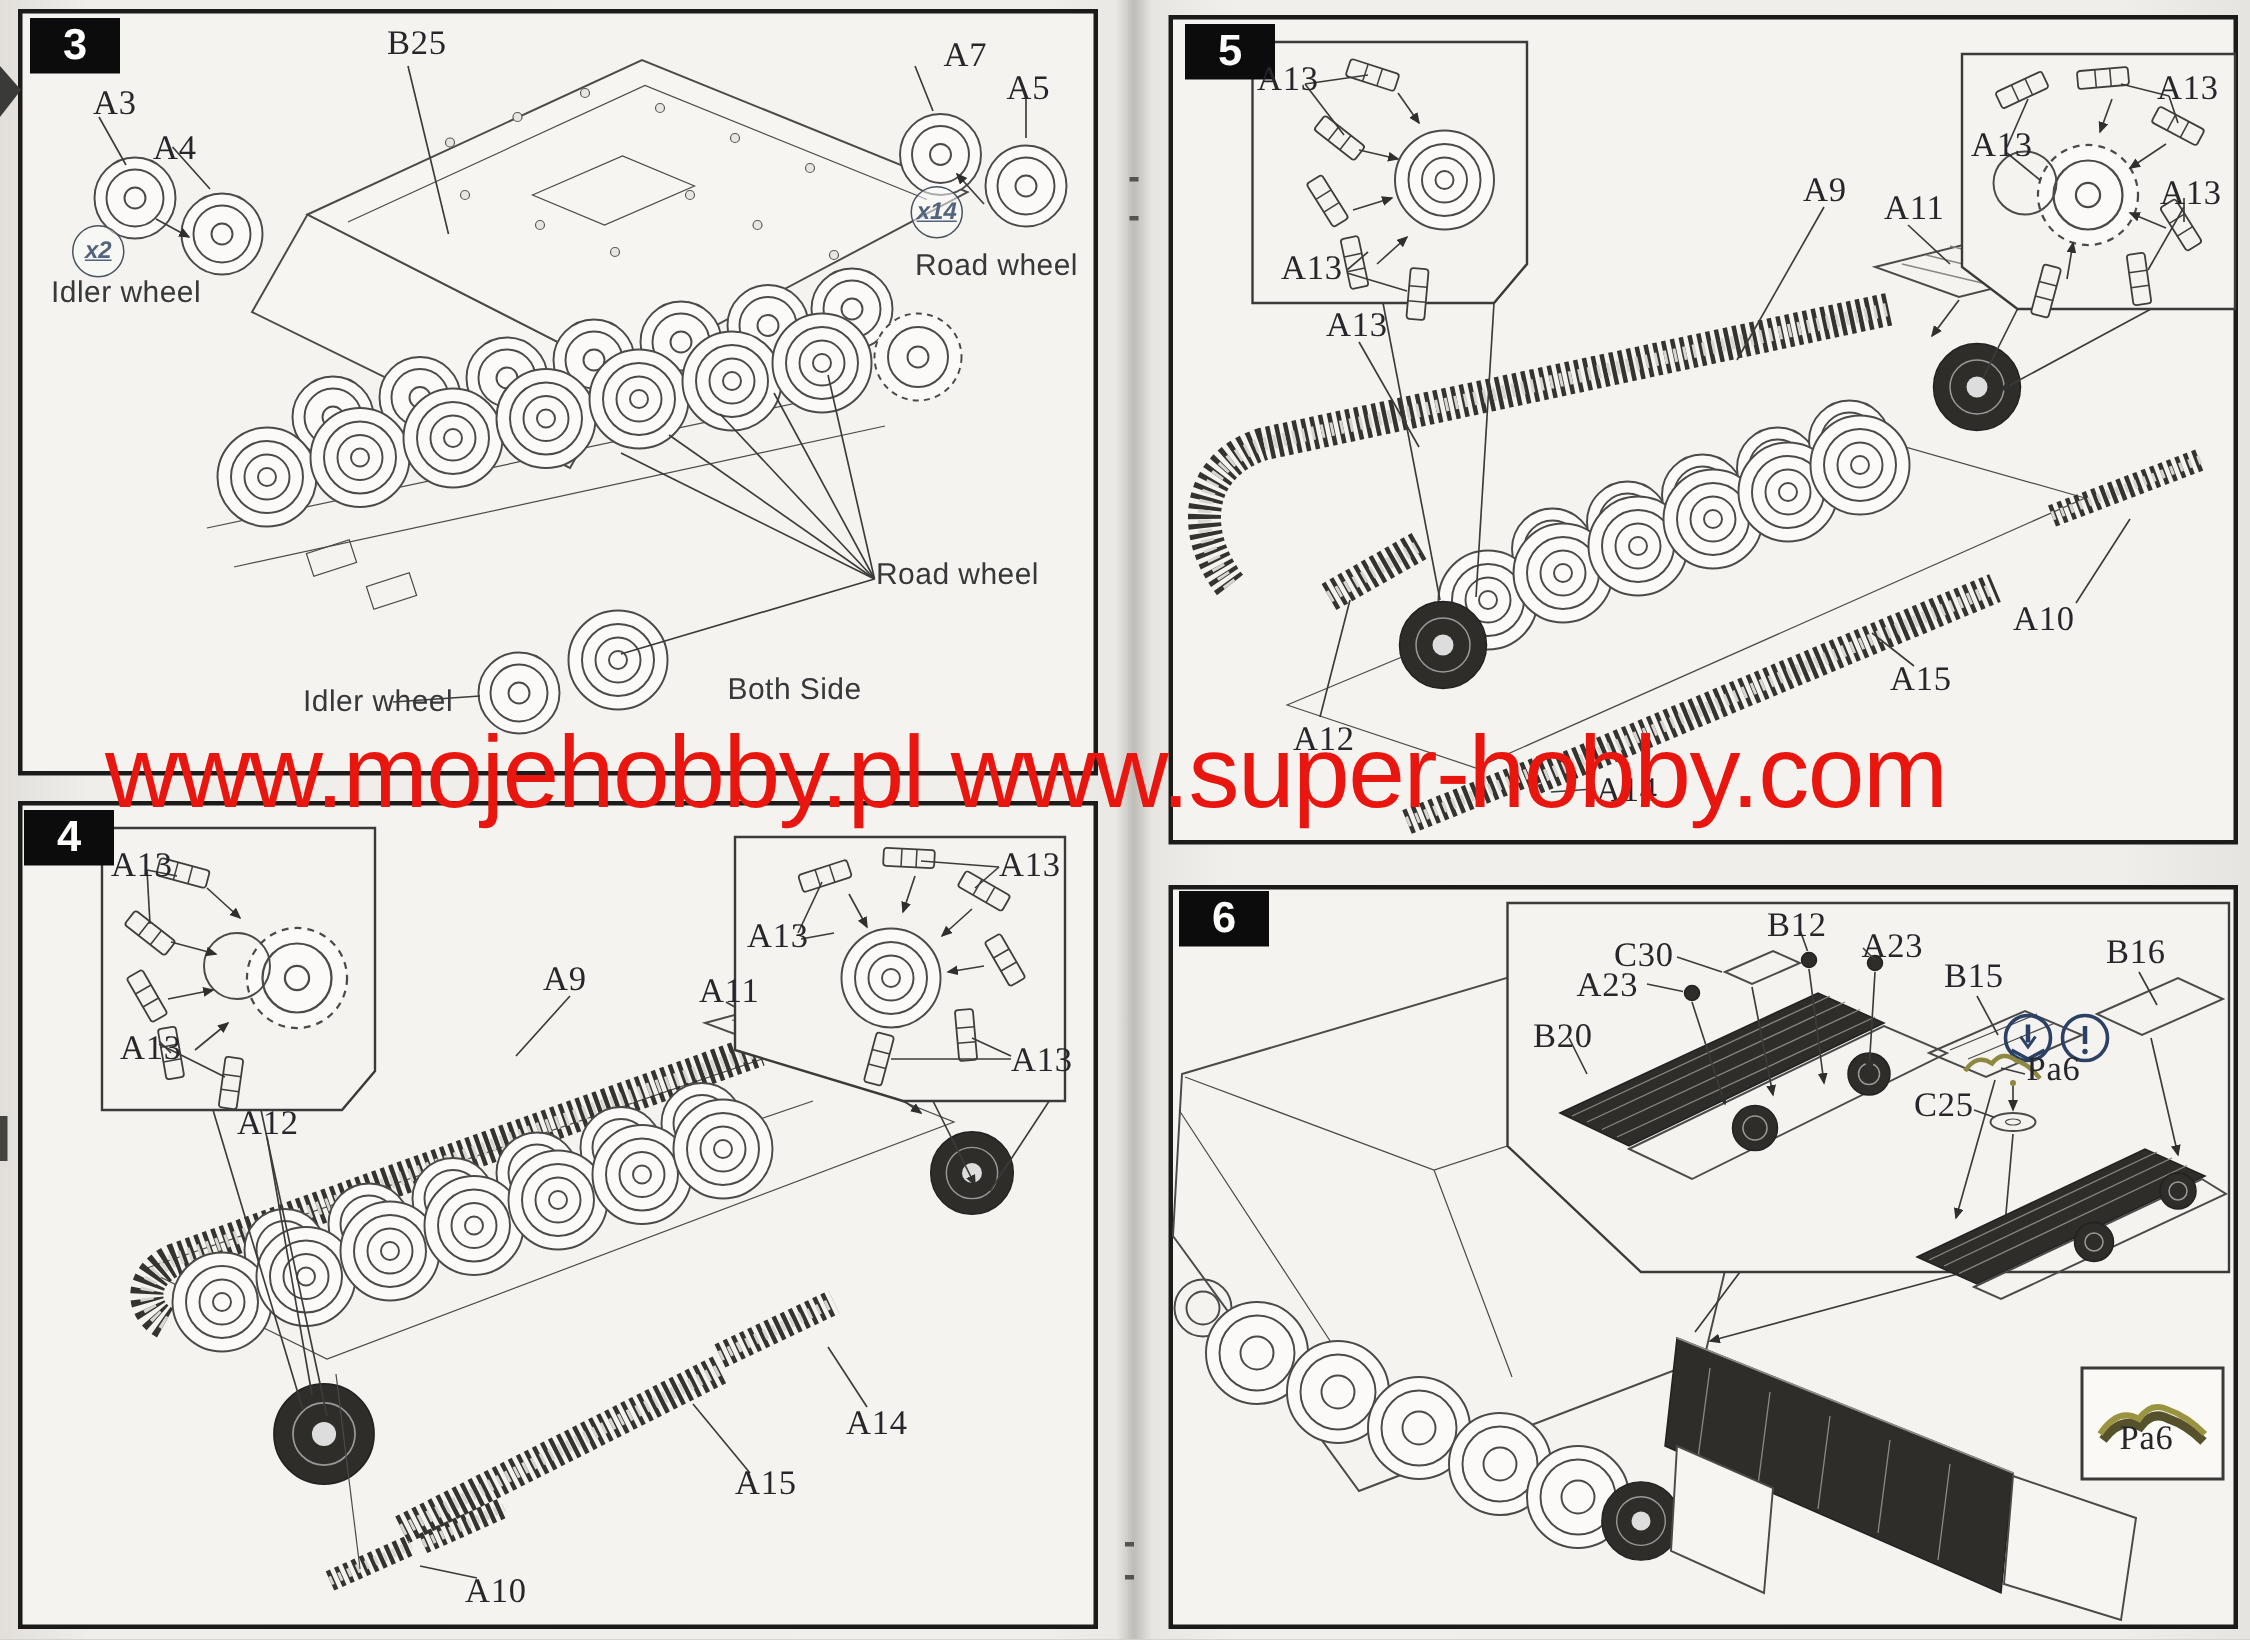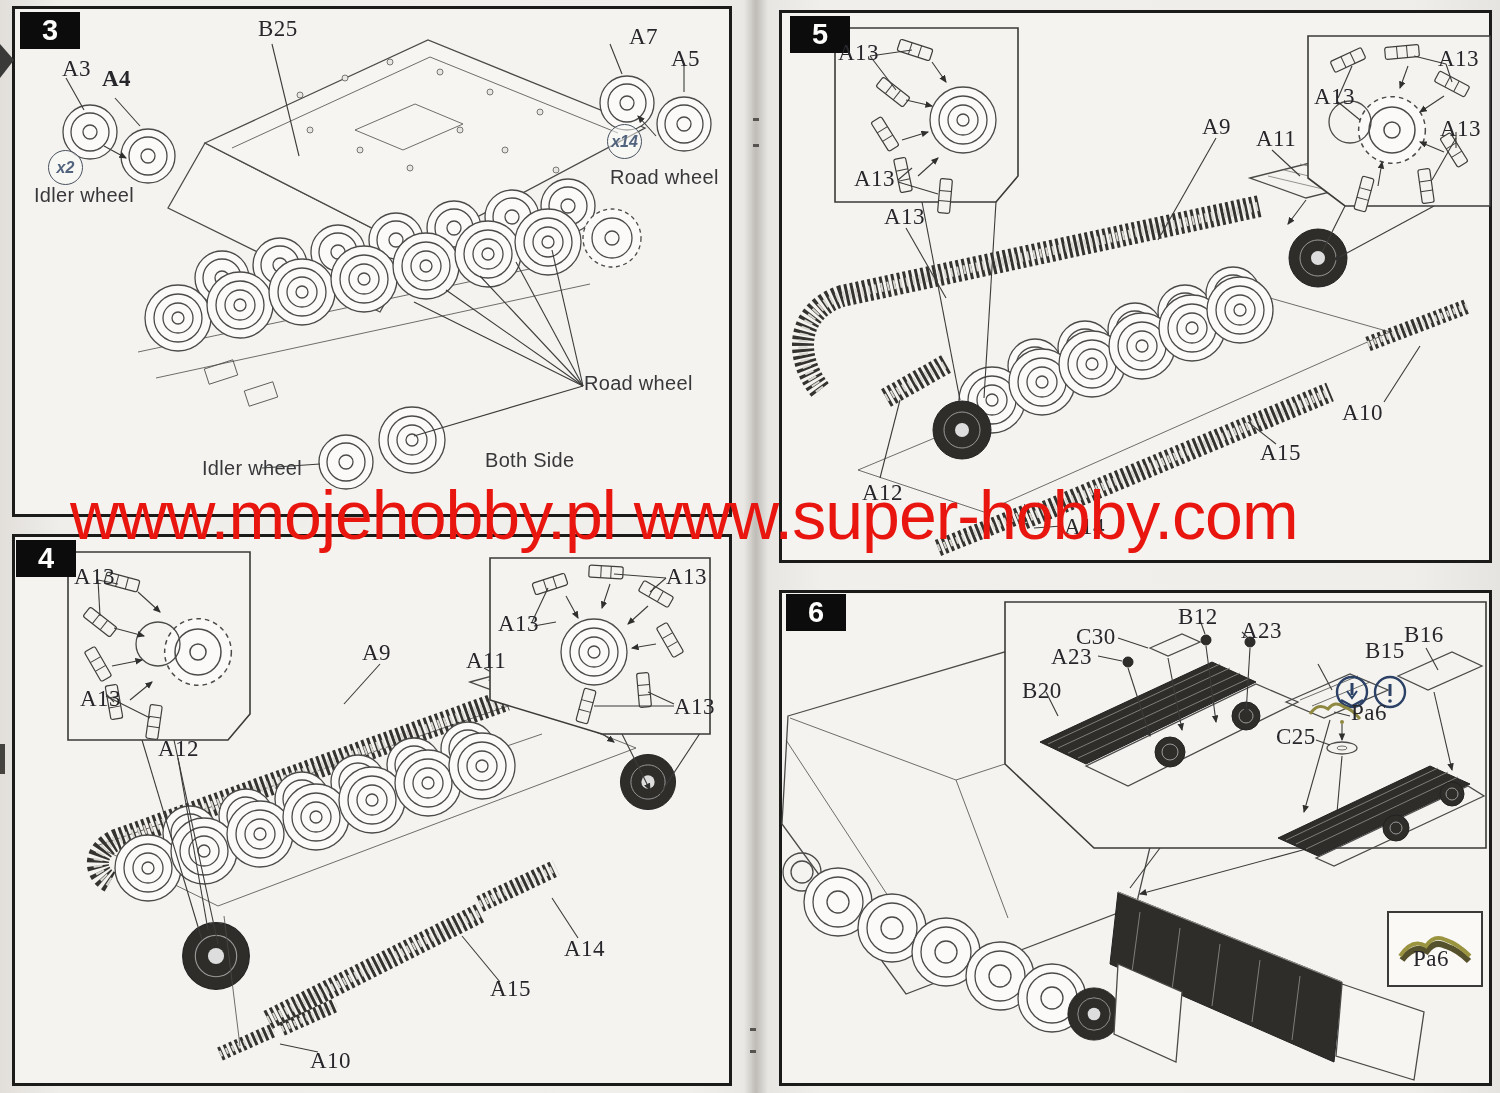--- a/index.html
+++ b/index.html
@@ -19,21 +19,21 @@
   .badge{position:absolute;width:60px;height:37px;background:#0c0c0c;color:#fdfdfb;
          display:flex;align-items:center;justify-content:center;
          font:bold 29px "Liberation Sans",sans-serif;z-index:5;}
   .art{position:absolute;left:0;top:0;z-index:4;}
   #labels{position:absolute;left:0;top:0;width:1500px;height:1093px;z-index:6;}
   .lbl{position:absolute;white-space:nowrap;}
   .part{font:23px "Liberation Serif",serif;color:#27272b;letter-spacing:.5px;}
   .caption{font:20px "Liberation Sans",sans-serif;color:#38383a;letter-spacing:.3px;}
   .count{font:italic 600 16px "Liberation Sans",sans-serif;color:#51637d;border:1.7px solid #49525f;
          border-radius:50%;width:35px;height:35px;display:flex;align-items:center;justify-content:center;
-         box-sizing:border-box;background:rgba(250,250,248,.55);}
+         box-sizing:border-box;background:rgba(250,250,248,.55);text-decoration:underline;}
   .wm{position:absolute;left:70px;top:476px;z-index:9;font:68px "Liberation Sans",sans-serif;
       letter-spacing:-1px;white-space:nowrap;}
   
   .ln{fill:none;stroke:#4a4a48;stroke-width:1.3;}
   .thin{stroke-width:.8;}
   .pl{fill:#f6f5f2;stroke:#4a4a48;stroke-width:1.3;}
   .box{fill:#f4f3f0;stroke:#3a3a38;stroke-width:1.6;}
   .ld{stroke:#3b3b39;stroke-width:1.1;fill:none;}
   .b{fill:none;stroke:#35332f;stroke-dasharray:3 3;}
   .bo{fill:none;stroke:#d9d6d0;stroke-dasharray:2 4.5;}
@@ -419,21 +419,21 @@
         <circle cx="1452" cy="794" r="6" fill="none" stroke="#999"></circle>
 
       <rect x="1388" y="912" width="94" height="74" fill="#faf9f6" stroke="#3a3a38" stroke-width="2"></rect>
       <path d="M1402,960 q12,-16 25,-9 q8,-11 19,-5 q12,4 23,15" stroke="#55512c" stroke-width="6" fill="none"></path>
       <path d="M1400,956 q12,-18 26,-10 q8,-12 20,-6 q12,4 24,16" stroke="#9a9340" stroke-width="4" fill="none"></path>
     </g>
   </svg>
 
   <div id="labels">
       <span class="lbl part" style="left: 62px; top: 56px;">A3</span>
-      <span class="lbl part" style="left: 102px; top: 66px; font-weight: bold;">A4</span>
+      <span class="lbl part" style="left: 102px; top: 86px;">A4</span>
       <span class="lbl part" style="left: 258px; top: 16px;">B25</span>
       <span class="lbl part" style="left: 629px; top: 24px;">A7</span>
       <span class="lbl part" style="left: 671px; top: 46px;">A5</span>
       <span class="lbl count" style="left: 48px; top: 150px;">x2</span>
       <span class="lbl caption" style="left: 34px; top: 184px;">Idler wheel</span>
       <span class="lbl count" style="left: 607px; top: 124px;">x14</span>
       <span class="lbl caption" style="left: 610px; top: 166px;">Road wheel</span>
       <span class="lbl caption" style="left: 584px; top: 372px;">Road wheel</span>
       <span class="lbl caption" style="left: 485px; top: 449px;">Both Side</span>
       <span class="lbl caption" style="left: 202px; top: 457px;">Idler wheel</span>
@@ -458,21 +458,21 @@
       <span class="lbl part" style="left: 498px; top: 611px;">A13</span>
       <span class="lbl part" style="left: 674px; top: 694px;">A13</span>
       <span class="lbl part" style="left: 564px; top: 936px;">A14</span>
       <span class="lbl part" style="left: 490px; top: 976px;">A15</span>
       <span class="lbl part" style="left: 310px; top: 1048px;">A10</span>
       <span class="lbl part" style="left: 1178px; top: 604px;">B12</span>
       <span class="lbl part" style="left: 1241px; top: 618px;">A23</span>
       <span class="lbl part" style="left: 1076px; top: 624px;">C30</span>
       <span class="lbl part" style="left: 1051px; top: 644px;">A23</span>
       <span class="lbl part" style="left: 1022px; top: 678px;">B20</span>
-      <span class="lbl part" style="left: 1365px; top: 638px;">B15</span>
+      <span class="lbl part" style="left: 1296px; top: 638px;">B15</span>
       <span class="lbl part" style="left: 1404px; top: 622px;">B16</span>
       <span class="lbl part" style="left: 1351px; top: 700px;">Pa6</span>
       <span class="lbl part" style="left: 1276px; top: 724px;">C25</span>
       <span class="lbl part" style="left: 1413px; top: 946px;">Pa6</span>
     </div>
 
   <div class="wm" style="color: rgb(233, 21, 15);">www.mojehobby.pl www.super-hobby.com</div>
 </div>
 
 </body></html>

